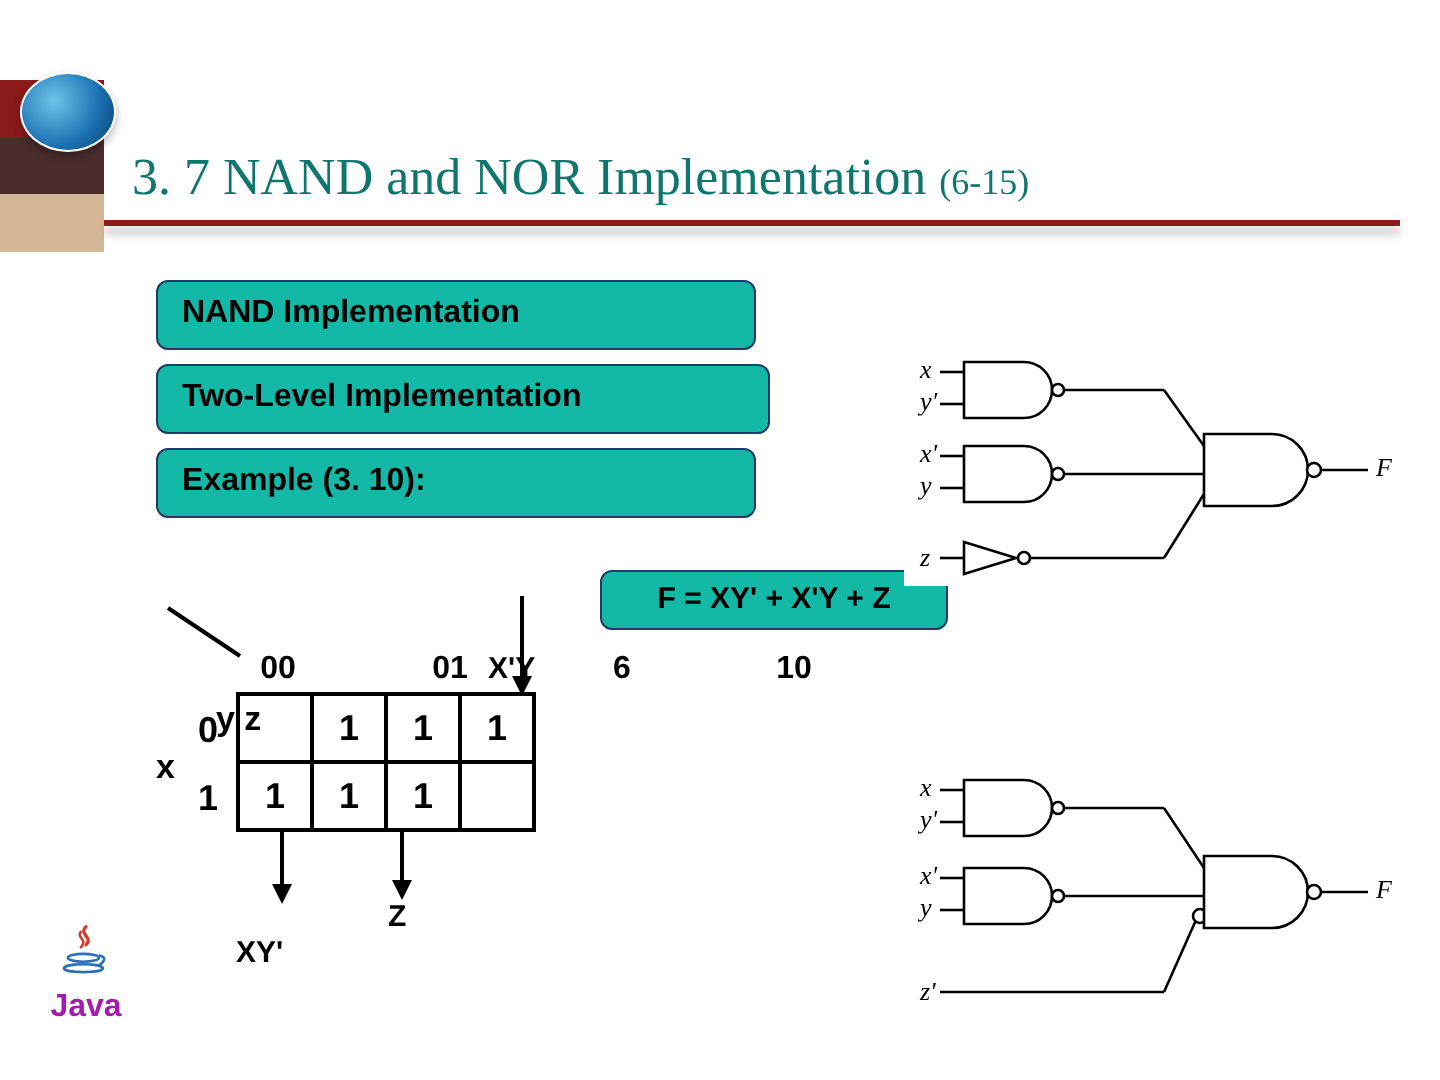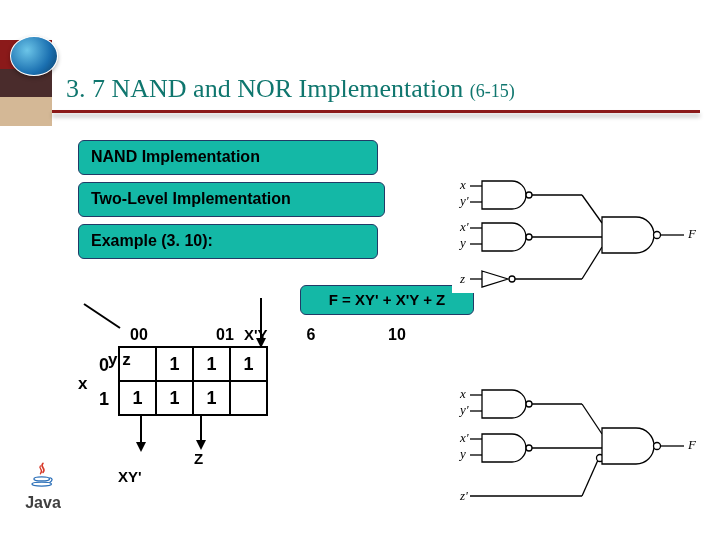--- a/index.html
+++ b/index.html
@@ -298,14 +298,14 @@
 </div>
 
 <div class="java-logo">
   <svg class="java-cup" viewBox="0 0 40 40">
     <path d="M20 2 C 14 8 26 10 20 16" stroke="#d73a2a" stroke-width="2.5" fill="none" stroke-linecap="round"></path>
     <path d="M16 6 C 12 10 22 12 16 18" stroke="#d73a2a" stroke-width="2" fill="none" stroke-linecap="round"></path>
     <ellipse cx="18" cy="26" rx="12" ry="3" fill="none" stroke="#2a6fb8" stroke-width="2"></ellipse>
     <path d="M30 24 Q38 26 30 32" stroke="#2a6fb8" stroke-width="2" fill="none"></path>
     <ellipse cx="18" cy="34" rx="15" ry="3" fill="none" stroke="#2a6fb8" stroke-width="2"></ellipse>
   </svg>
-  <div style="color:#404040;font-size:16px;">Java</div>
+  <div style="color:#a21caf;font-size:16px;">Java</div>
 </div>
 
 </body></html>

